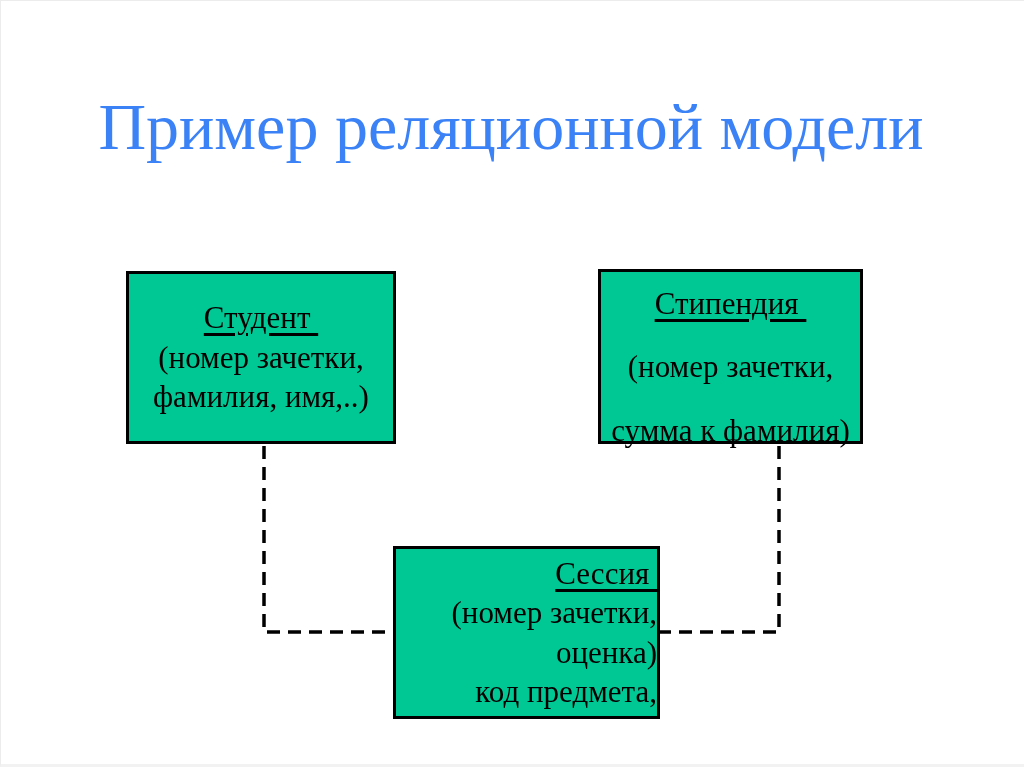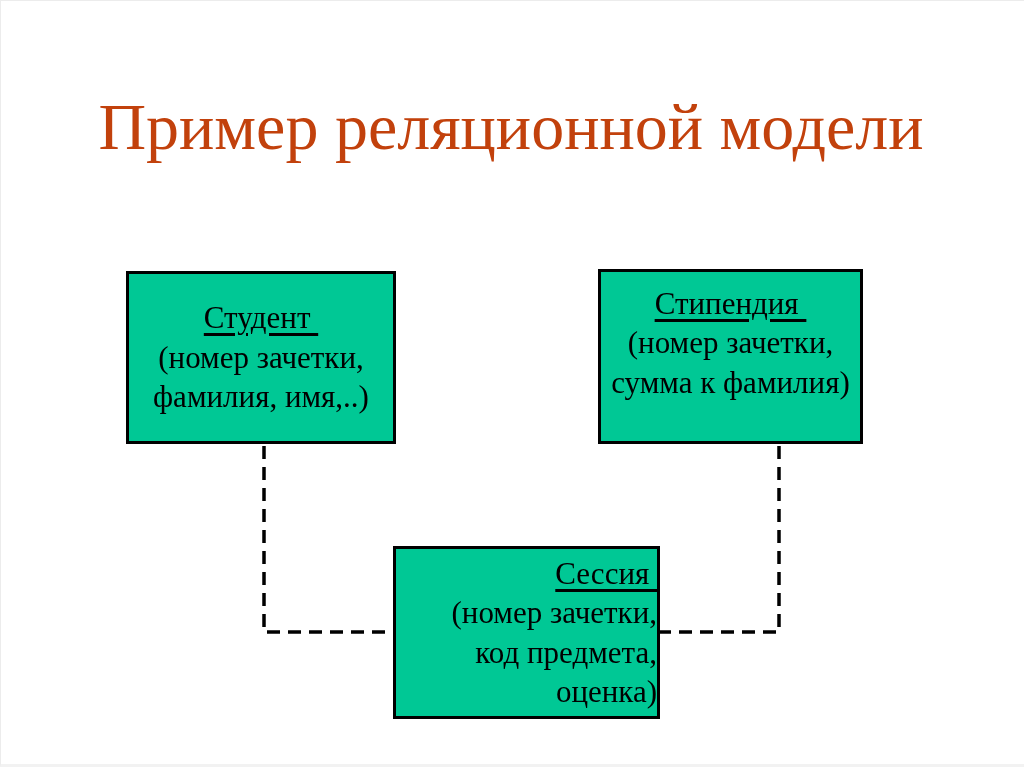--- a/index.html
+++ b/index.html
@@ -24,39 +24,40 @@
     position: absolute;
     top: 88px;
     left: 0;
     width: 1020px;
     margin: 0;
     text-align: center;
     font-size: 66px;
     font-weight: 400;
     letter-spacing: 0px;
     line-height: 1.15;
-    color: #c2410c;
+    color: #3b82f6;
     white-space: nowrap;
   }
   .entity-box {
     position: absolute;
     background: #00c895;
     border: 3px solid #000000;
     box-sizing: border-box;
     display: flex;
     flex-direction: column;
     align-items: center;
     justify-content: center;
     text-align: center;
     font-size: 31px;
     line-height: 1.27;
   }
   .entity-box.v-top {
     justify-content: flex-start;
     padding-top: 12px;
+    gap: 24px;
   }
   .box-student {
     left: 125px;
     top: 270px;
     width: 270px;
     height: 173px;
   }
   .box-stipend {
     left: 597px;
     top: 268px;
@@ -109,17 +110,17 @@
 
   <div class="entity-box box-stipend v-top">
     <div class="entity-title">Стипендия </div>
     <div class="entity-line">(номер зачетки,</div>
     <div class="entity-line">сумма к фамилия)</div>
   </div>
 
   <div class="entity-box box-session">
     <div class="entity-title">Сессия </div>
     <div class="entity-line">(номер зачетки,</div>
+    <div class="entity-line">оценка)</div>
     <div class="entity-line">код предмета,</div>
-    <div class="entity-line">оценка)</div>
   </div>
 
 </div>
 
 </body></html>

